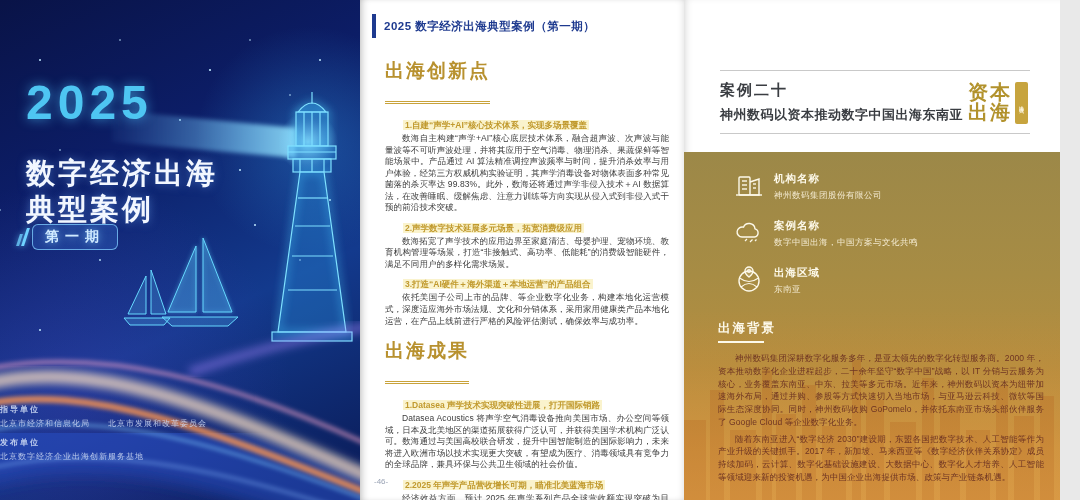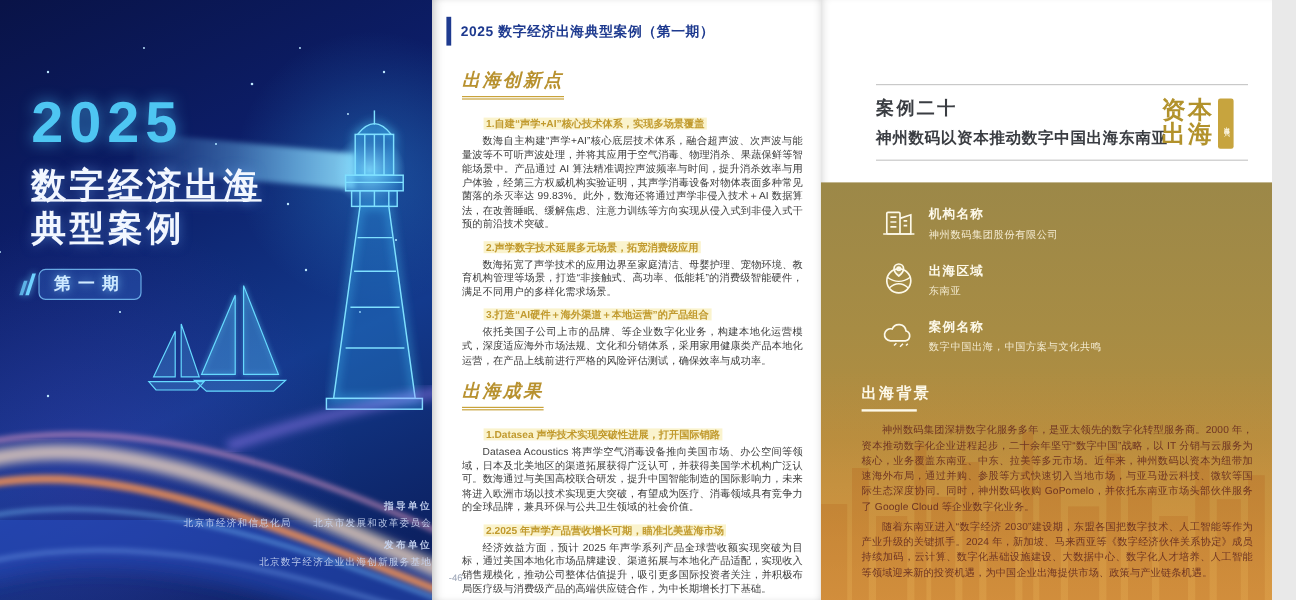--- a/index.html
+++ b/index.html
@@ -12,59 +12,59 @@
            background:
              radial-gradient(circle at 86% 28%, rgba(60,180,255,.28) 0%, rgba(60,180,255,0) 24%),
              radial-gradient(circle at 20% 80%, rgba(90,60,200,.25) 0%, rgba(90,60,200,0) 45%),
              linear-gradient(155deg,#091347 0%,#0c1d66 30%,#133a8d 62%,#0a1a55 100%); }
   .cover svg.art { position:absolute; inset:0; }
   .cover-text { position:absolute; left:26px; top:78px; z-index:3; }
   .cover-year { font-size:48px; font-weight:bold; letter-spacing:5px; color:#4ec6f2;
                 text-shadow:0 0 12px rgba(80,200,255,.65); line-height:1.05; }
   .cover-t1,.cover-t2 { font-size:29px; font-weight:bold; color:#f2f7ff; letter-spacing:3px;
                 text-shadow:0 0 10px rgba(120,180,255,.5); line-height:1.22; }
-  .cover-t1 { margin-top:10px;text-decoration:underline; }
+  .cover-t1 { margin-top:28px; }
   .issue-wrap { position:absolute; left:18px; top:224px; display:flex; align-items:center; z-index:3; }
   .issue-bars { display:flex; gap:3px; margin-right:5px; }
   .issue-bars i { display:block; width:3px; height:18px; background:#6fd2ff; transform:skewX(-18deg);
                   box-shadow:0 0 6px rgba(110,210,255,.8); }
   .issue-bars i:first-child { height:12px; margin-top:6px; opacity:.8; }
   .issue-badge { min-width:70px; padding:3px 12px; border:1px solid rgba(130,205,255,.75);
                  border-radius:6px; background:rgba(60,120,220,.30);
                  color:#cfeaff; font-size:14px; font-weight:bold; letter-spacing:6px;
                  text-align:center; text-shadow:0 0 8px rgba(130,205,255,.8); }
-  .cover-footer { position:absolute; left:0; right:0; top:416px; text-align:right; z-index:3;
+  .cover-footer { position:absolute; left:0; right:0; top:404px; text-align:left; z-index:3;
                   color:#c9d6f2; }
   .cf-label { font-size:8px; font-weight:bold; letter-spacing:2px; opacity:.95; }
   .cf-orgs  { font-size:8px; margin-top:3px; letter-spacing:1px; opacity:.9; }
   .cf-gap   { height:8px; }
   .cf-date  { font-size:9px; margin-top:14px; letter-spacing:2px; opacity:.95; }
 
   
   .page-mid { position:relative; width:324px; height:500px; background:#ffffff;
               box-shadow:inset 6px 0 10px -6px rgba(0,0,0,.35), inset -4px 0 8px -5px rgba(0,0,0,.18); }
   .mid-header { position:absolute; left:12px; top:14px; display:flex; align-items:center; }
   .mid-header .bar { width:4px; height:24px; background:#1e3a8f; margin-right:8px; }
   .mid-header .txt { font-size:11.5px; font-weight:bold; color:#1e3a8f; letter-spacing:.5px; }
   .mid-body { position:absolute; left:25px; right:15px; top:58px; }
-  .sec-title { display:inline-block; font-size:15px; font-weight:bold; color:#b8912f;
-               letter-spacing:2px; padding-bottom:3px; border-bottom:3px double #c9a33b;
-               margin-bottom:7px;font-style:italic; }
+  .sec-title { display:inline-block; font-size:19px; font-weight:bold; color:#b8912f;
+               letter-spacing:2px; padding-bottom:17px; border-bottom:3px double #c9a33b;
+               margin-bottom:7px; }
   .sec-title.second { margin-top:11px; }
   .item-h { font-size:8.5px; font-weight:bold; color:#c19a2e; background:#faf3cd;
             display:inline; line-height:1.5; padding:0 2px; }
   .item-h-row { margin:3px 0 1px 18px; }
   .item-b { font-size:8.5px; color:#3c3c3c; line-height:1.36; text-align:justify;
             text-indent:2em; letter-spacing:.1px; }
   .page-num { position:absolute; left:14px; bottom:14px; font-size:8px; color:#9aa3b5; }
 
   
   .page-right { position:relative; width:376px; height:500px; background:#ffffff; overflow:hidden;
                 box-shadow:inset 5px 0 8px -5px rgba(0,0,0,.22); }
-  .rp-header { position:absolute; left:46px; width:310px; top:70px; }
+  .rp-header { position:absolute; left:36px; width:310px; top:70px; }
   .rp-line { height:1px; background:#c9c9c9; }
   .rp-case-label { margin-top:10px; font-size:15px; font-weight:bold; color:#3a3d42; letter-spacing:2px; }
   .rp-case-title { margin-top:6px; margin-bottom:9px; font-size:13px; font-weight:bold; color:#3a3d42; letter-spacing:.5px; }
   .rp-badge { position:absolute; right:48px; top:82px; text-align:center; z-index:2;
               font-size:20px; font-weight:bold; color:#b2922c; line-height:20px; letter-spacing:2px; }
   .rp-badge-tab { position:absolute; right:32px; top:82px; width:13px; height:42px; z-index:2;
                   background:#c7a43e; border-radius:2px; display:flex; align-items:center; justify-content:center;
                   writing-mode:vertical-rl; font-size:5px; color:#fdf8e6; letter-spacing:1px; }
   .gold-panel { position:absolute; left:0; right:0; top:152px; bottom:0;
                 background:linear-gradient(180deg,#9c8848 0%,#a78c44 35%,#b48e3f 62%,#c89944 85%,#cf9c49 100%); }
@@ -289,46 +289,46 @@
             <line x1="19" y1="18" x2="22" y2="18"></line>
               <line x1="2" y1="25" x2="28" y2="25"></line>
           </svg>
           <div>
             <div class="info-label">机构名称</div>
             <div class="info-value">神州数码集团股份有限公司</div>
           </div>
         </div>
         <div class="info-row">
           <svg class="info-icon" viewBox="0 0 30 30" fill="none" stroke="#fdf9ea" stroke-width="1.4">
+            <path d="M8,20 a5,5 0 1 1 1.5,-9.8 a6,6 0 0 1 11.5,1.6 a4.2,4.2 0 0 1 -0.5,8.2 Z"></path>
+            <path d="M11,24 l2,-2 M16,25 l2.5,-2.5 M21,24 l1.5,-1.5" stroke-width="1.2"></path>
+          </svg>
+          <div>
+            <div class="info-label">案例名称</div>
+            <div class="info-value">数字中国出海，中国方案与文化共鸣</div>
+          </div>
+        </div>
+        <div class="info-row">
+          <svg class="info-icon" viewBox="0 0 30 30" fill="none" stroke="#fdf9ea" stroke-width="1.4">
             <circle cx="15" cy="17" r="10"></circle>
             <path d="M5.5,14 Q15,21 24.5,14" stroke-width="1.1"></path>
             <path d="M7,23 Q15,16 23,23" stroke-width="1.1"></path>
             <path d="M15,3 a4,4 0 0 1 4,4 c0,3 -4,6 -4,6 c0,0 -4,-3 -4,-6 a4,4 0 0 1 4,-4 Z" fill="rgba(253,249,234,0.15)"></path>
             <circle cx="15" cy="7" r="1.4"></circle>
           </svg>
           <div>
             <div class="info-label">出海区域</div>
             <div class="info-value">东南亚</div>
           </div>
         </div>
-        <div class="info-row">
-          <svg class="info-icon" viewBox="0 0 30 30" fill="none" stroke="#fdf9ea" stroke-width="1.4">
-            <path d="M8,20 a5,5 0 1 1 1.5,-9.8 a6,6 0 0 1 11.5,1.6 a4.2,4.2 0 0 1 -0.5,8.2 Z"></path>
-            <path d="M11,24 l2,-2 M16,25 l2.5,-2.5 M21,24 l1.5,-1.5" stroke-width="1.2"></path>
-          </svg>
-          <div>
-            <div class="info-label">案例名称</div>
-            <div class="info-value">数字中国出海，中国方案与文化共鸣</div>
-          </div>
-        </div>
       </div>
 
 
       <div class="bg-block">
         <div class="bg-title">出海背景</div>
         <div class="bg-underline"></div>
         <div class="bg-p">神州数码集团深耕数字化服务多年，是亚太领先的数字化转型服务商。2000 年，资本推动数字化企业进程起步，二十余年坚守“数字中国”战略，以 IT 分销与云服务为核心，业务覆盖东南亚、中东、拉美等多元市场。近年来，神州数码以资本为纽带加速海外布局，通过并购、参股等方式快速切入当地市场，与亚马逊云科技、微软等国际生态深度协同。同时，神州数码收购 GoPomelo，并依托东南亚市场头部伙伴服务了 Google Cloud 等企业数字化业务。</div>
-        <div class="bg-p">随着东南亚进入“数字经济 2030”建设期，东盟各国把数字技术、人工智能等作为产业升级的关键抓手。2024 年，新加坡、马来西亚等《数字经济伙伴关系协定》成员持续加码，云计算、数字化基础设施建设、大数据中心、数字化人才培养、人工智能等领域迎来新的投资机遇，为中国企业出海提供市场、政策与产业链条机遇。</div>
+        <div class="bg-p">随着东南亚进入“数字经济 2030”建设期，东盟各国把数字技术、人工智能等作为产业升级的关键抓手。2017 年，新加坡、马来西亚等《数字经济伙伴关系协定》成员持续加码，云计算、数字化基础设施建设、大数据中心、数字化人才培养、人工智能等领域迎来新的投资机遇，为中国企业出海提供市场、政策与产业链条机遇。</div>
       </div>
     </div>
   </div>
 
 </div>
 
 </body></html>

